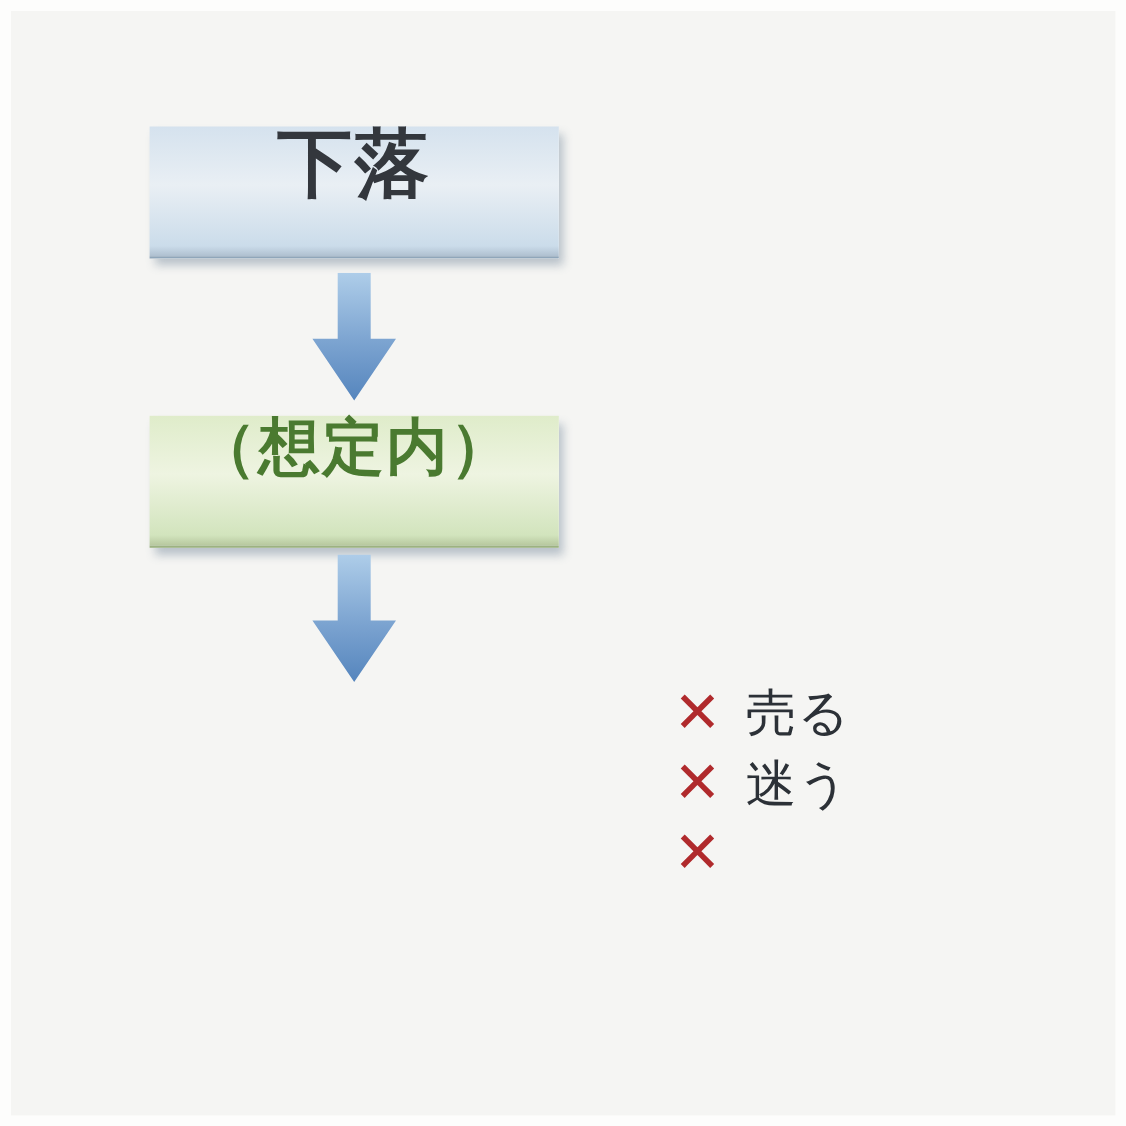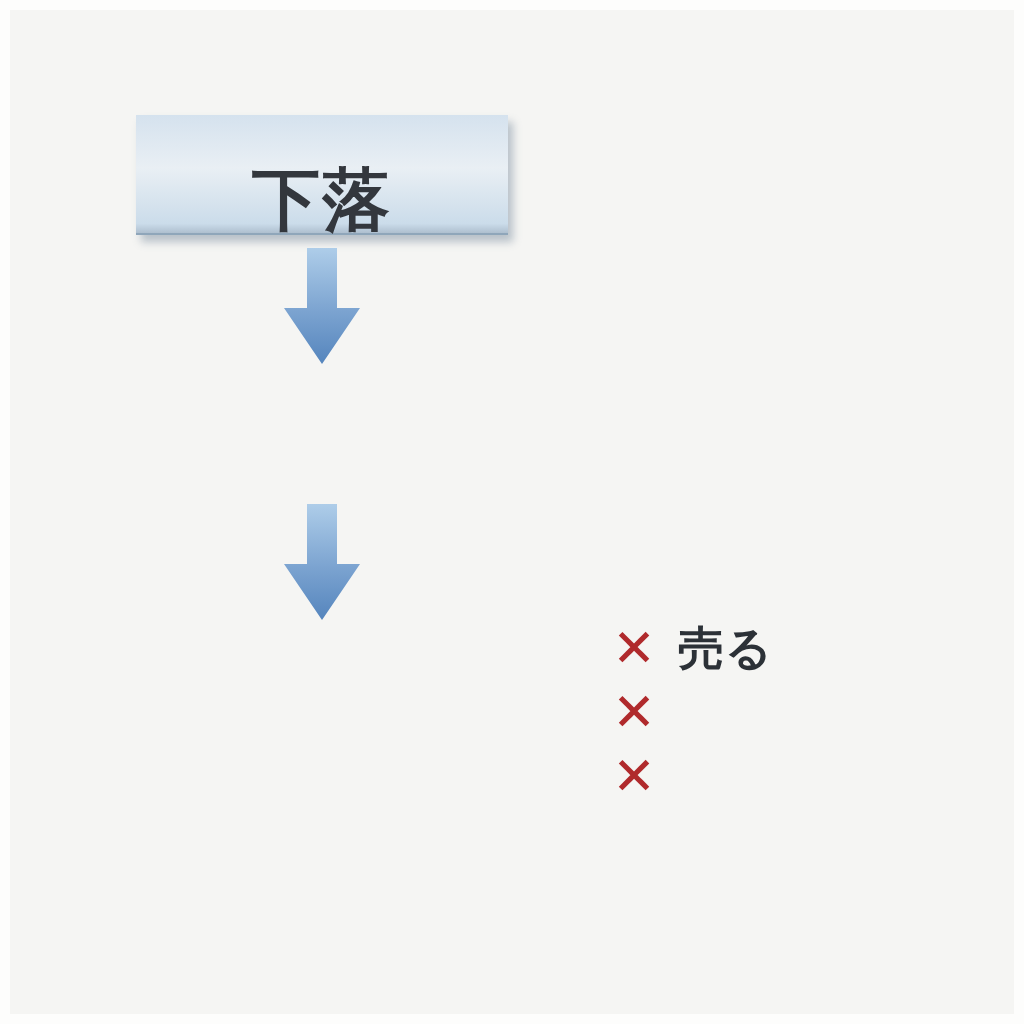--- a/index.html
+++ b/index.html
@@ -16,21 +16,21 @@
     background: #f5f5f3;
     border: 10px solid #fdfdfc;
     overflow: hidden;
   }
   .node {
     position: absolute;
     left: 126px;            
     width: 372px;
     height: 118px;
     display: flex;
-    align-items: flex-end;
+    align-items: flex-start;
     justify-content: center;
     box-shadow: 5px 7px 8px rgba(110,130,150,0.45);
   }
   .node.blue {
     background: linear-gradient(180deg, #d5e2ee 0%, #e9eff4 45%, #cbdcea 92%, #aebfcf 100%);
     border-bottom: 2px solid #8fa6ba;
   }
   .node.green {
     background: linear-gradient(180deg, #dfecca 0%, #eef4e1 45%, #d2e4bd 92%, #b6c79e 100%);
     border-bottom: 2px solid #9cb282;
@@ -70,21 +70,21 @@
   .xmark {
     font-size: 52px;
     font-weight: 900;
     color: #b02a2c;
     line-height: 1;
     width: 52px;
     text-align: center;
   }
   .dont-label {
     font-size: 46px;
-    font-weight: 700;
+    font-weight: 400;
     color: #2c3137;
     line-height: 1;
     letter-spacing: 1px;
   }
 </style>
 </head>
 <body>
 
 <div class="canvas">
 
@@ -96,39 +96,43 @@
     <defs>
       <linearGradient id="arrow-grad-1" x1="0" y1="0" x2="0" y2="1">
         <stop offset="0" stop-color="#aecde9"></stop>
         <stop offset="0.55" stop-color="#7ba3d0"></stop>
         <stop offset="1" stop-color="#5585bd"></stop>
       </linearGradient>
     </defs>
     <path d="M25 0 H55 V60 H78 L40 116 L2 60 H25 Z" fill="url(#arrow-grad-1)"></path>
   </svg>
 
+  <div class="node green node-2">
+    <span class="node-label">（想定内）</span>
+  </div>
 
   <svg class="arrow arrow-2" viewBox="0 0 80 118" aria-hidden="true">
     <defs>
       <linearGradient id="arrow-grad-2" x1="0" y1="0" x2="0" y2="1">
         <stop offset="0" stop-color="#aecde9"></stop>
         <stop offset="0.55" stop-color="#7ba3d0"></stop>
         <stop offset="1" stop-color="#5585bd"></stop>
       </linearGradient>
     </defs>
     <path d="M25 0 H55 V60 H78 L40 116 L2 60 H25 Z" fill="url(#arrow-grad-2)"></path>
   </svg>
 
 
   <div class="dont-list">
     <div class="dont-row">
       <span class="xmark">✕</span>
       <span class="dont-label">売る</span>
     </div>
     <div class="dont-row">
       <span class="xmark">✕</span>
+      <span class="dont-label">迷う</span>
     </div>
     <div class="dont-row">
       <span class="xmark">✕</span>
     </div>
   </div>
 
 </div>
 
 </body></html>

